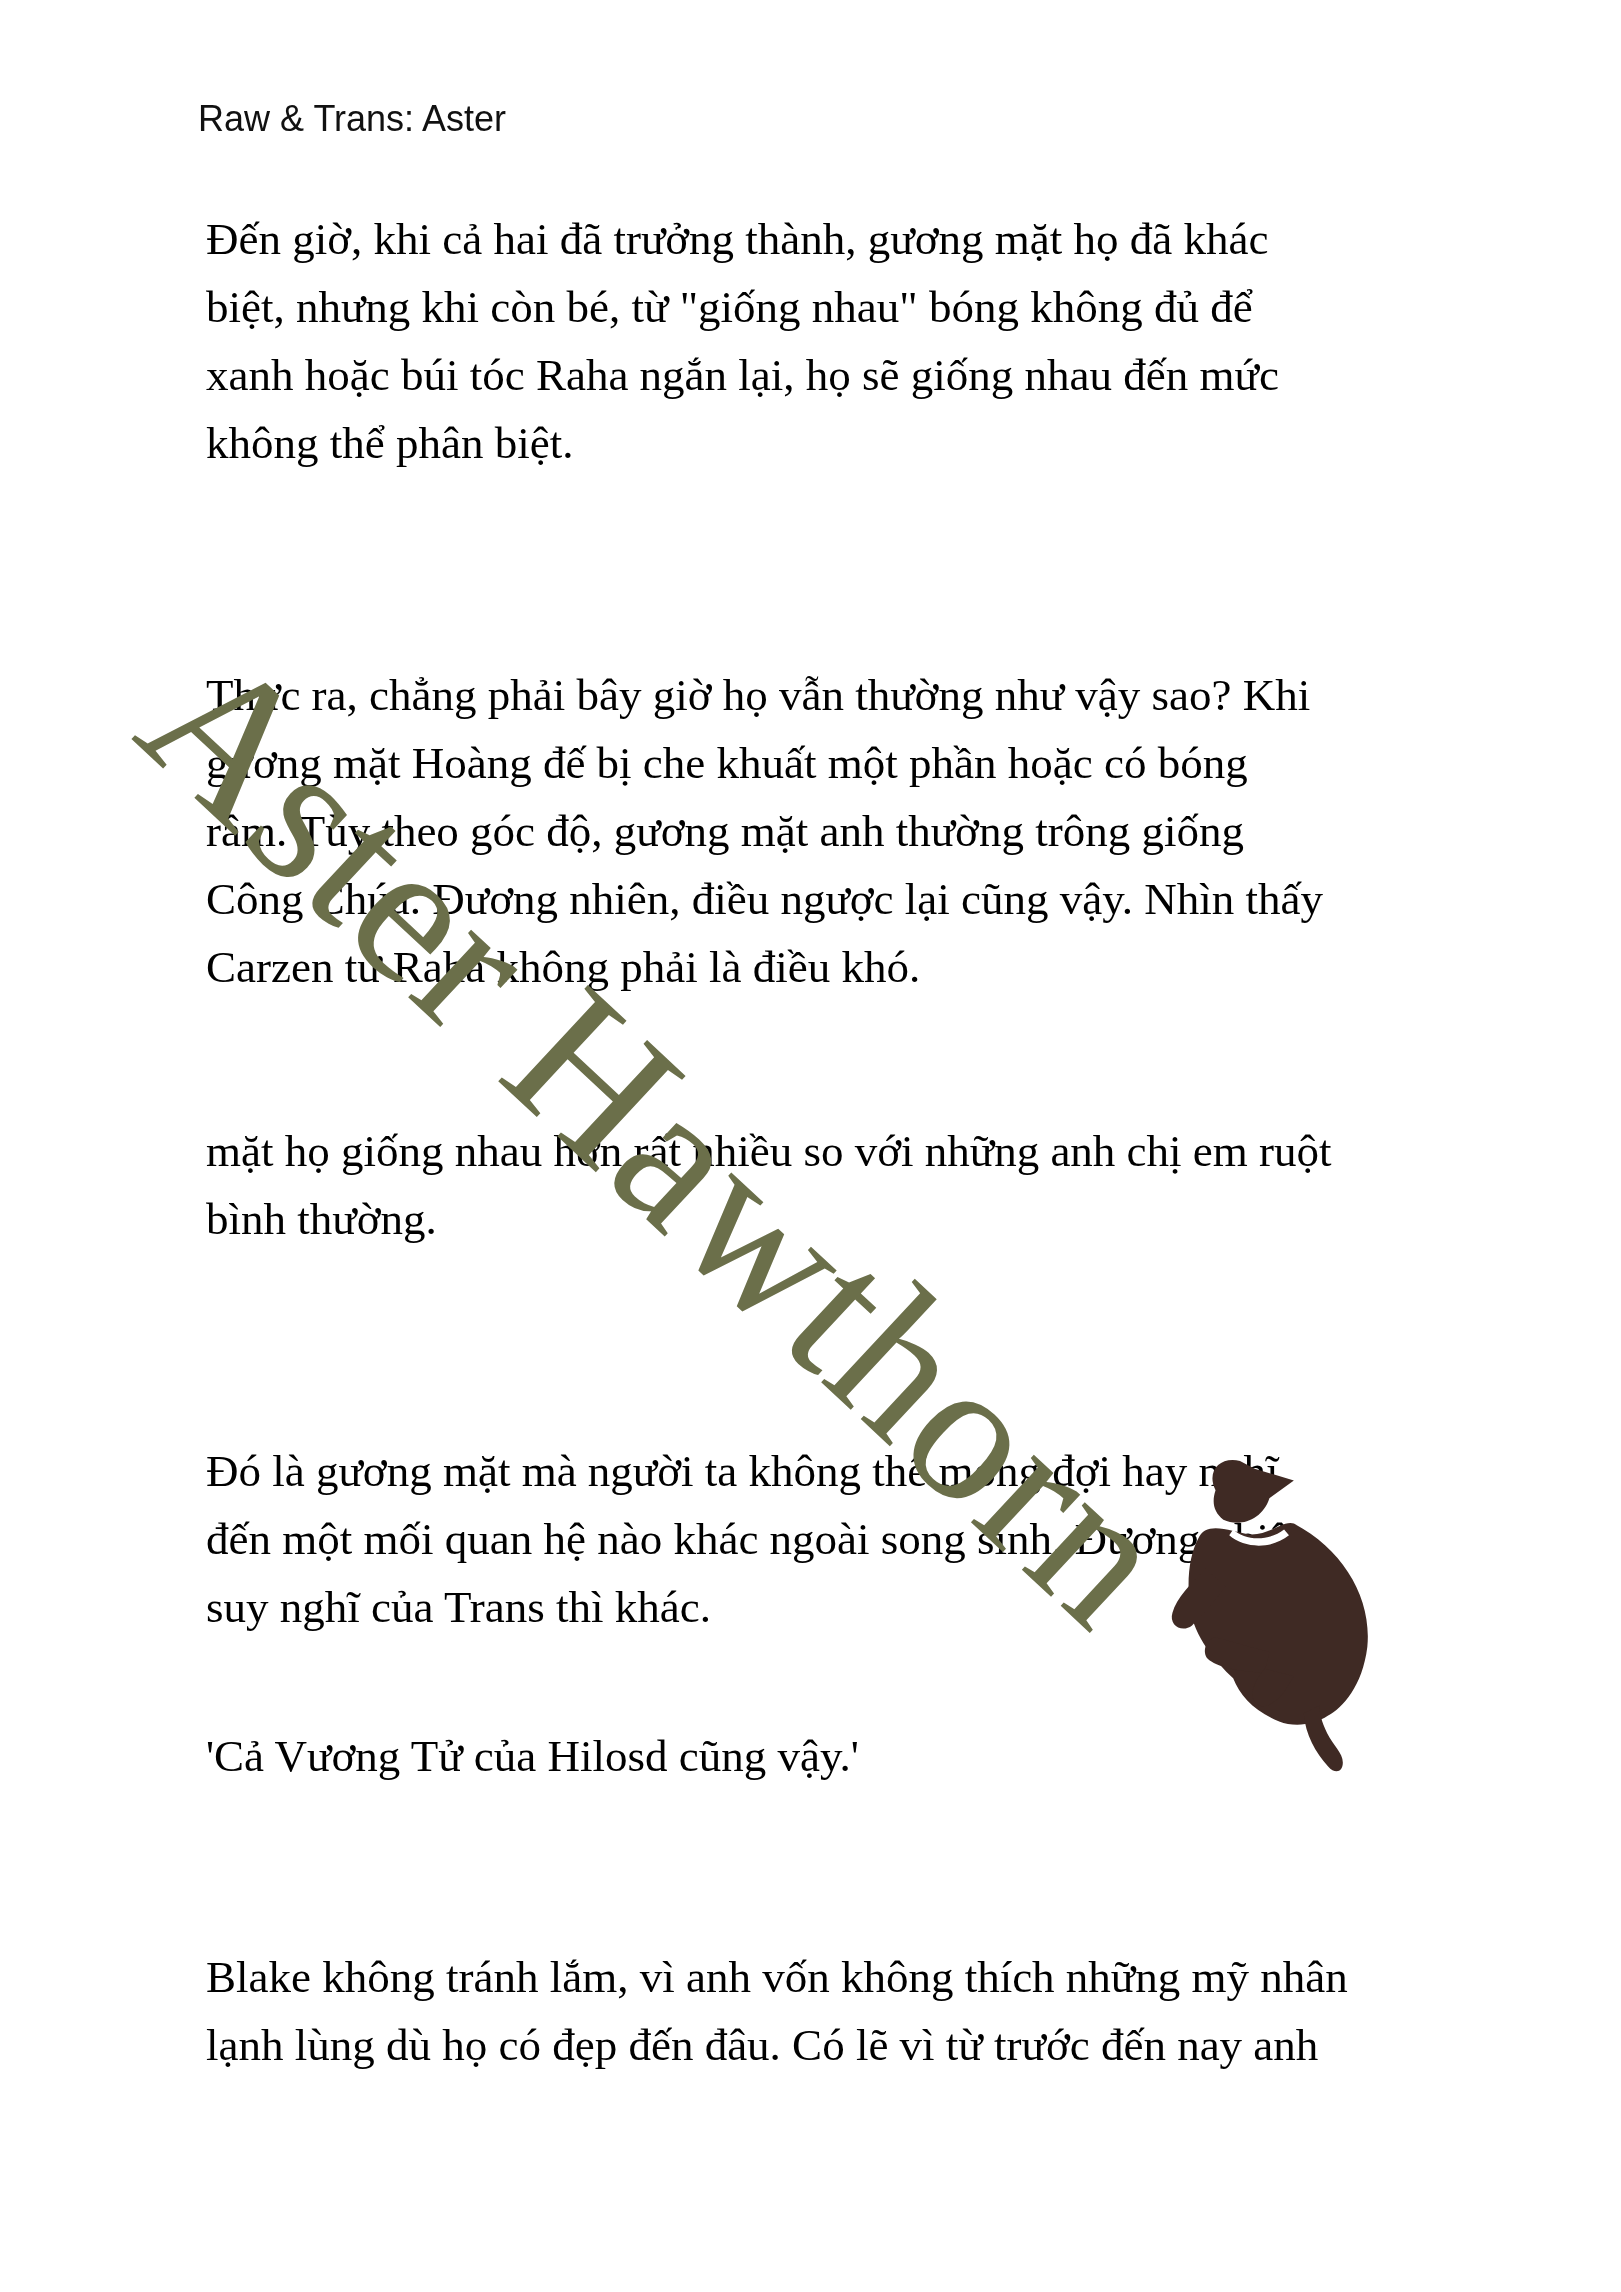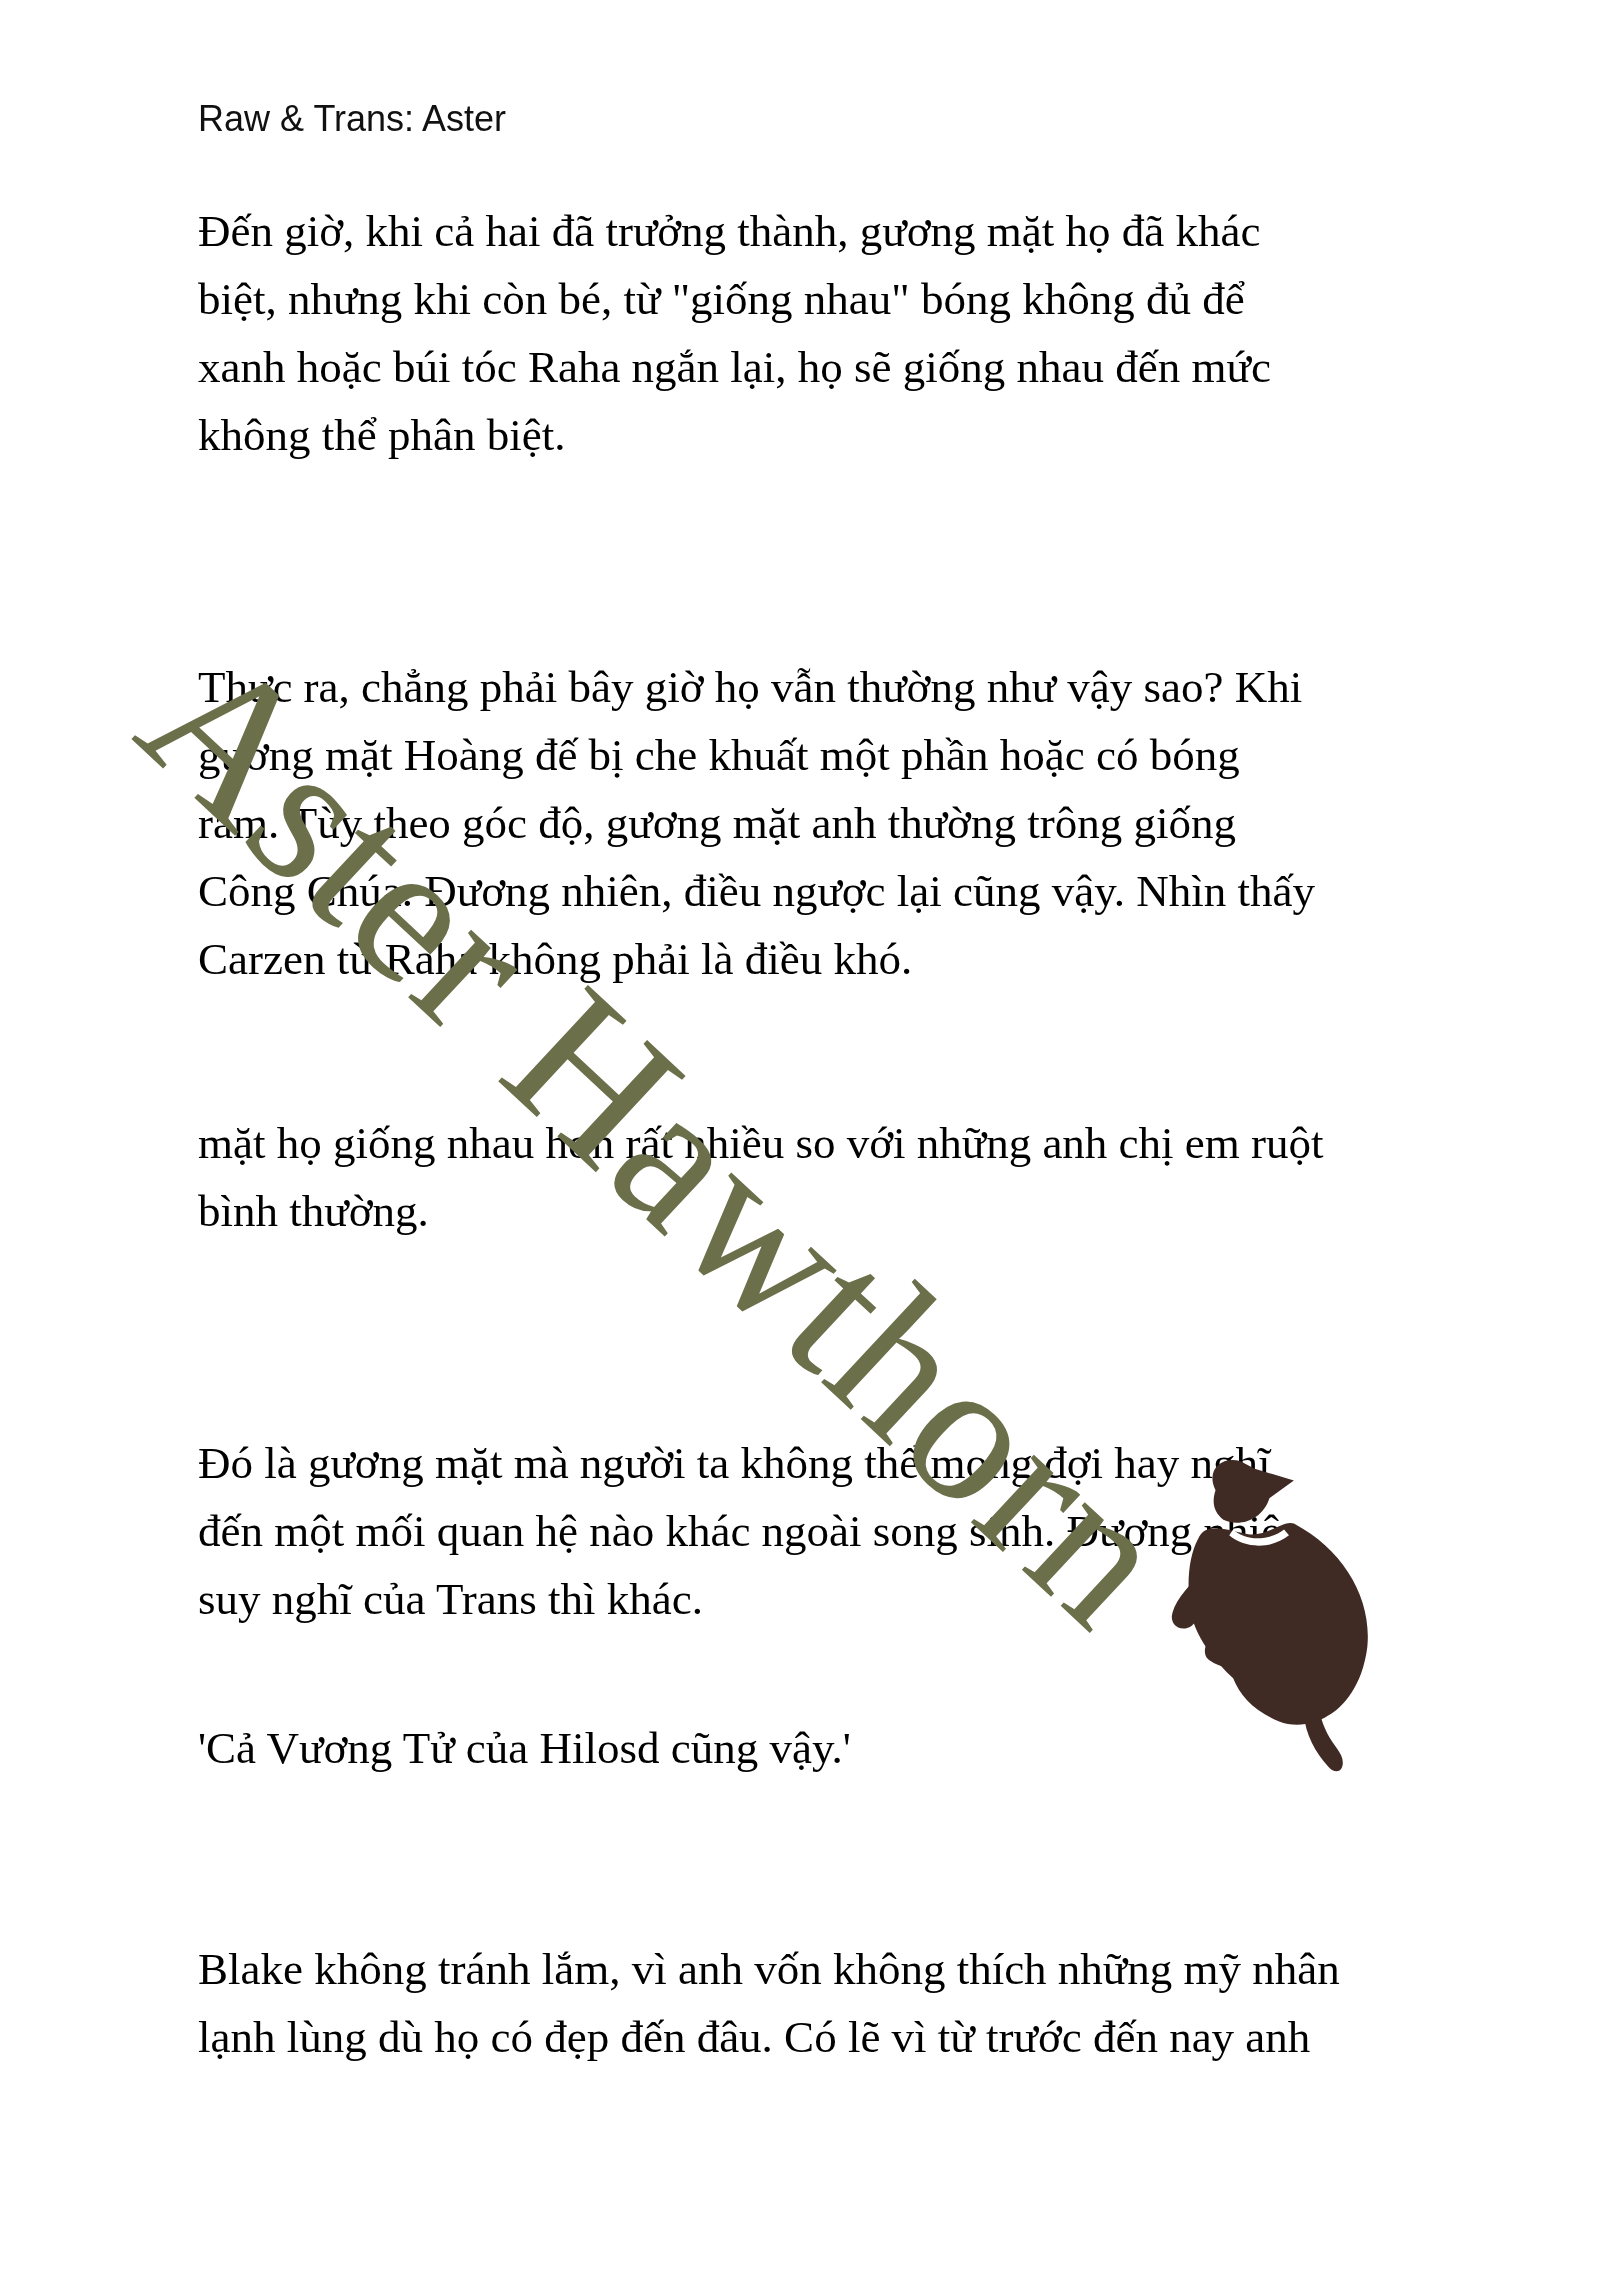--- a/index.html
+++ b/index.html
@@ -5,21 +5,21 @@
   html, body { margin:0; padding:0; background:#ffffff; }
   body { width:1621px; height:2293px; position:relative; overflow:hidden; }
   .header {
     position:absolute; left:198px; top:98px;
     font-family:"Liberation Sans", sans-serif; font-size:36px; color:#111;
     white-space:nowrap;
   }
   .para {
     position:absolute; left:198px; width:1274px;
     font-family:"Liberation Serif", serif; font-size:45px; line-height:68px;
-    color:#000; margin:0;
+    color:#000; margin:8px;
   }
   .para .line { display:block; white-space:nowrap; }
   .watermark {
     position:absolute; left:172px; top:941px;
     font-family:"Liberation Serif", serif; font-size:201px; color:#6b6f4a;
     transform-origin:left center; transform:rotate(43deg);
     white-space:nowrap; letter-spacing:2px; line-height:1;
     pointer-events:none;
   }
   .watermark-wrap { position:absolute; left:0; top:0; width:1621px; height:2293px; pointer-events:none; }

